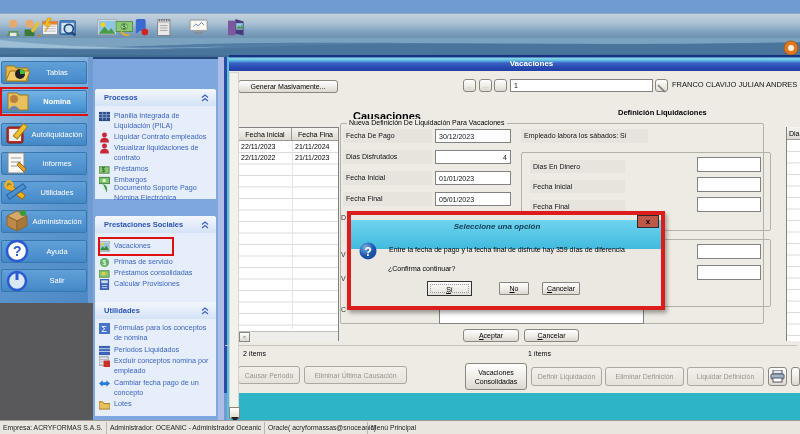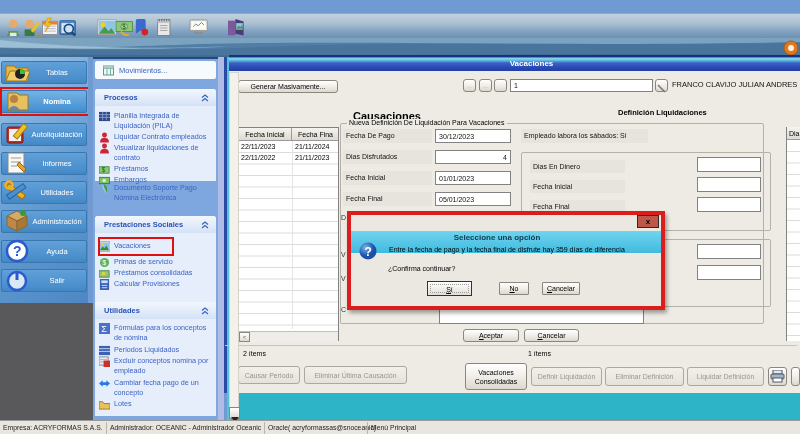--- a/index.html
+++ b/index.html
@@ -52,21 +52,21 @@
 .fld { background:#fff; border:1px solid #828282; font-size:7px; color:#111; }
 .lblbox { background:#e7e4dd; font-size:7px; color:#111; }
 .gb { border:1px solid #b5b1a8; border-radius:2px; }
 
 
 #ltable { left:238px; top:127px; width:101px; height:214px; background:#fff; border:1px solid #828282; }
 #rtable { left:786px; top:127px; width:14px; height:214px; background:#fff; border-left:1px solid #828282; }
 
 
 #dlg { left:347px; top:211px; width:318px; height:99px; background:#ebe8e1; border:4px solid #dd1c1c; box-shadow:2px 3px 4px rgba(0,0,0,0.35); }
-#dlg-title { position:absolute; left:0; top:16px; width:100%; height:22px; background:linear-gradient(#6fd4ef,#41bade); }
+#dlg-title { position:absolute; left:0; top:5px; width:100%; height:29px; background:linear-gradient(#6fd4ef,#41bade);font-style:italic; }
 #dlg-title span { display:block; text-align:center; padding-right:18px; font-weight:bold; font-size:8px; color:#0d3a52; line-height:14px; }
 
 
 #teal { left:231px; top:393px; width:569px; height:27px; background:#2db4c6; }
 #statusbar { left:0; top:420px; width:800px; height:14px; background:#e9e6e0; border-top:1px solid #9a9a9a; font-size:6.8px; color:#222; }
 .sdiv { position:absolute; top:1px; height:13px; width:1px; background:#b8b5ae; }
 .stxt { position:absolute; top:3px; white-space:nowrap; }
 </style>
 </head>
 <body>
@@ -224,30 +224,22 @@
     <svg class="sicon" viewBox="0 0 26 26">
           <circle cx="13" cy="14" r="9" fill="#d8e8f4" stroke="#2a5ad0" stroke-width="2.5"></circle>
           <rect x="11.5" y="4" width="3" height="9" fill="#2a5ad0"></rect>
         </svg>
       </div>
 </div>
 <div class="abs" id="sidebar-dark"></div>
 <div class="abs" id="mdi-strip"></div>
 
 <div class="abs" id="menupanel">
-  <div id="movbar">
-    <svg class="abs" style="left:8px;top:4px" width="11" height="11" viewBox="0 0 11 11">
-          <rect x="0.5" y="1" width="10" height="9" fill="#f2f8f5" stroke="#52a090" stroke-width="1"></rect>
-          <path d="M0.5 3.5 h10 M4 1 v9 M7.5 1 v9" stroke="#52a090" stroke-width="0.8"></path>
-          <rect x="0.5" y="1" width="10" height="2.5" fill="#a8cfc2"></rect>
-        </svg>
-    <span class="abs" style="left:24px;top:5px;color:#3b63c4;font-size:7.5px;">Movimientos...</span>
-  </div>
-
-  <div class="mpanel" style="top:30px;height:92px;">
+
+  <div class="mpanel" style="top:30px;height:110px;">
     <div class="mhead">Procesos<span class="chev">
             <svg width="8" height="8" viewBox="0 0 8 8">
               <path d="M1 3.5 L4 1 L7 3.5 M1 7 L4 4.5 L7 7" fill="none" stroke="#3a62c0" stroke-width="1.2"></path>
             </svg>
           </span></div>
   </div>
   <div class="mitem" style="top:52px;">
         <svg class="micon" viewBox="0 0 12 12">
           <rect width="12" height="10" y="1" fill="#2a4a8a"></rect>
           <path d="M0 4 h12 M0 7 h12 M4 1 v9 M8 1 v9" stroke="#8aa0c8"></path>

